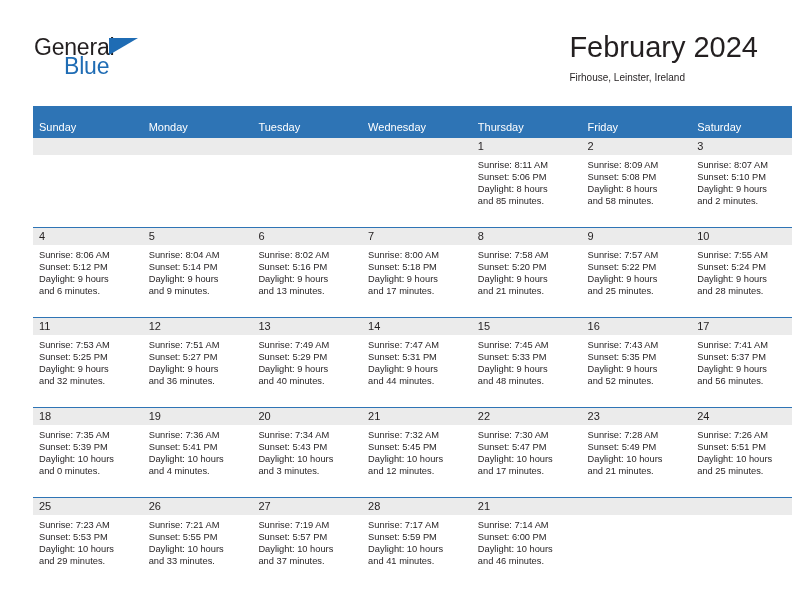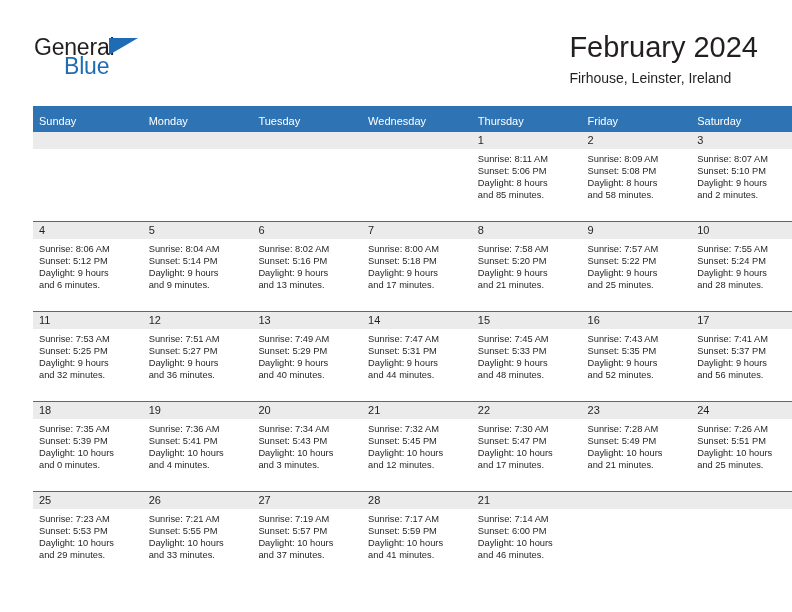--- a/index.html
+++ b/index.html
@@ -69,21 +69,21 @@
     text-align: left;
   }
   .cal-title {
     font-size: 29px;
     font-weight: normal;
     color: #231f20;
     line-height: 34px;
     white-space: nowrap;
   }
   .cal-subtitle {
-    font-size: 14px;
+    font-size: 10px;
     color: #231f20;
     line-height: 20px;
     margin-top: 4px;
     white-space: nowrap;
   }
 
   
   .calendar {
     position: absolute;
     left: 33px;
@@ -94,21 +94,21 @@
     border-collapse: collapse;
     table-layout: fixed;
     width: 726px;
   }
   table.cal th {
     background: #2e74b5;
     color: #ffffff;
     font-size: 11px;
     font-weight: normal;
     text-align: left;
-    padding: 9px 0 5px 6px;
+    padding: 15px 0 5px 6px;
     height: 9px;
     border: none;
     width: 103.71px;
   }
   table.cal td {
     vertical-align: top;
     padding: 0;
     border: none;
     border-top: 1px solid #2e74b5;
     height: 80px;

